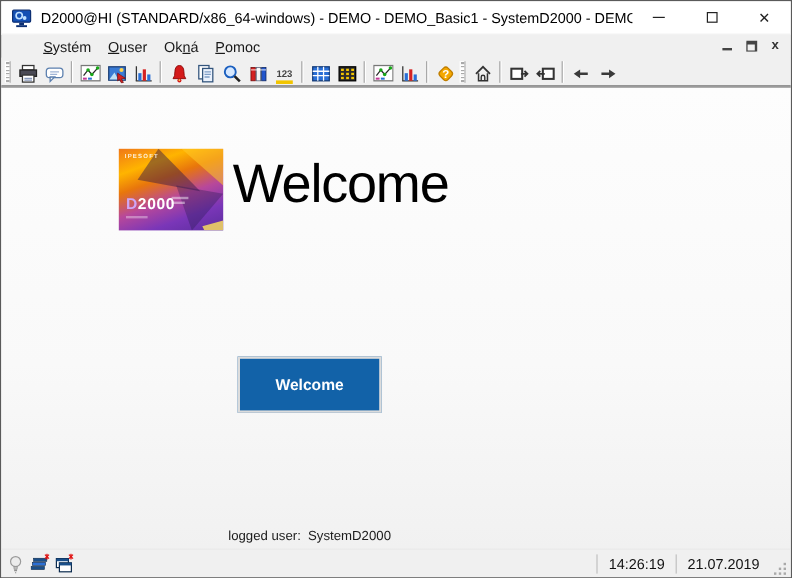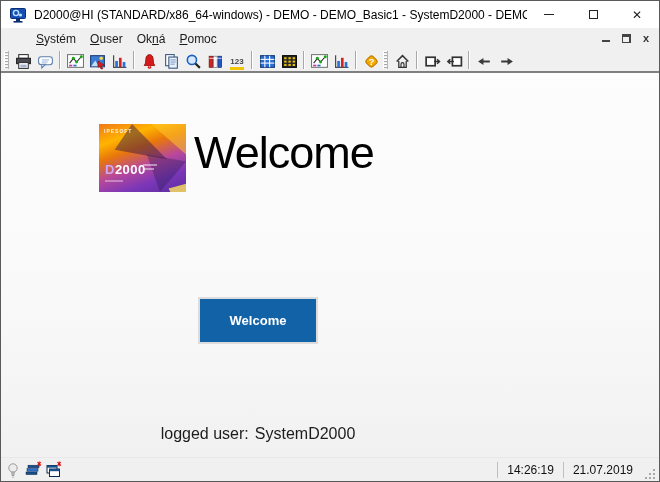--- a/index.html
+++ b/index.html
@@ -86,22 +86,22 @@
   .logo-lines .l2 { left: 44px; top: 44px; width: 11px; }
   .logo-lines .l3 { left: 6px; top: 56px; width: 18px; height: 2px; background: rgba(255,255,255,0.35); }
 
   .welcome { position: absolute; left: 193px; top: 54px; font-size: 45px; font-weight: normal;
              color: #000; letter-spacing: -1px; }
   .subtitle-row { position: absolute; left: 0; top: 130px; width: 514px; text-align: center;
                   font-size: 14px; font-weight: bold; color: #111; }
   .explore-btn { position: absolute; left: 197px; top: 224px; width: 120px; height: 47px;
                  background: #1262a8; border: 2px solid #dcdcdc; color: #ffffff;
                  font-size: 13px; font-weight: bold; font-family: "Liberation Sans", sans-serif; }
-  .logged-row { position: absolute; left: 0; top: 352px; width: 514px; text-align: center;
-                font-size: 16px; color: #1c1c1c; }
+  .logged-row { position: absolute; left: 0; top: 368px; width: 514px; text-align: center;
+                font-size: 11px; color: #1c1c1c; }
   .logged-row .gap { display: inline-block; width: 6px; }
   .datetime-row { position: absolute; left: 0; top: 366px; width: 514px; text-align: center;
                   font-size: 12px; color: #1c1c1c; }
   .datetime-row .gap { display: inline-block; width: 7px; }
 
   
   .statusbar {
     height: 24px; background: #f0f0f0; display: flex; align-items: center;
     border-top: 1px solid #e8e8e8; padding: 0 2px; font-size: 12px; color: #111;
   }

